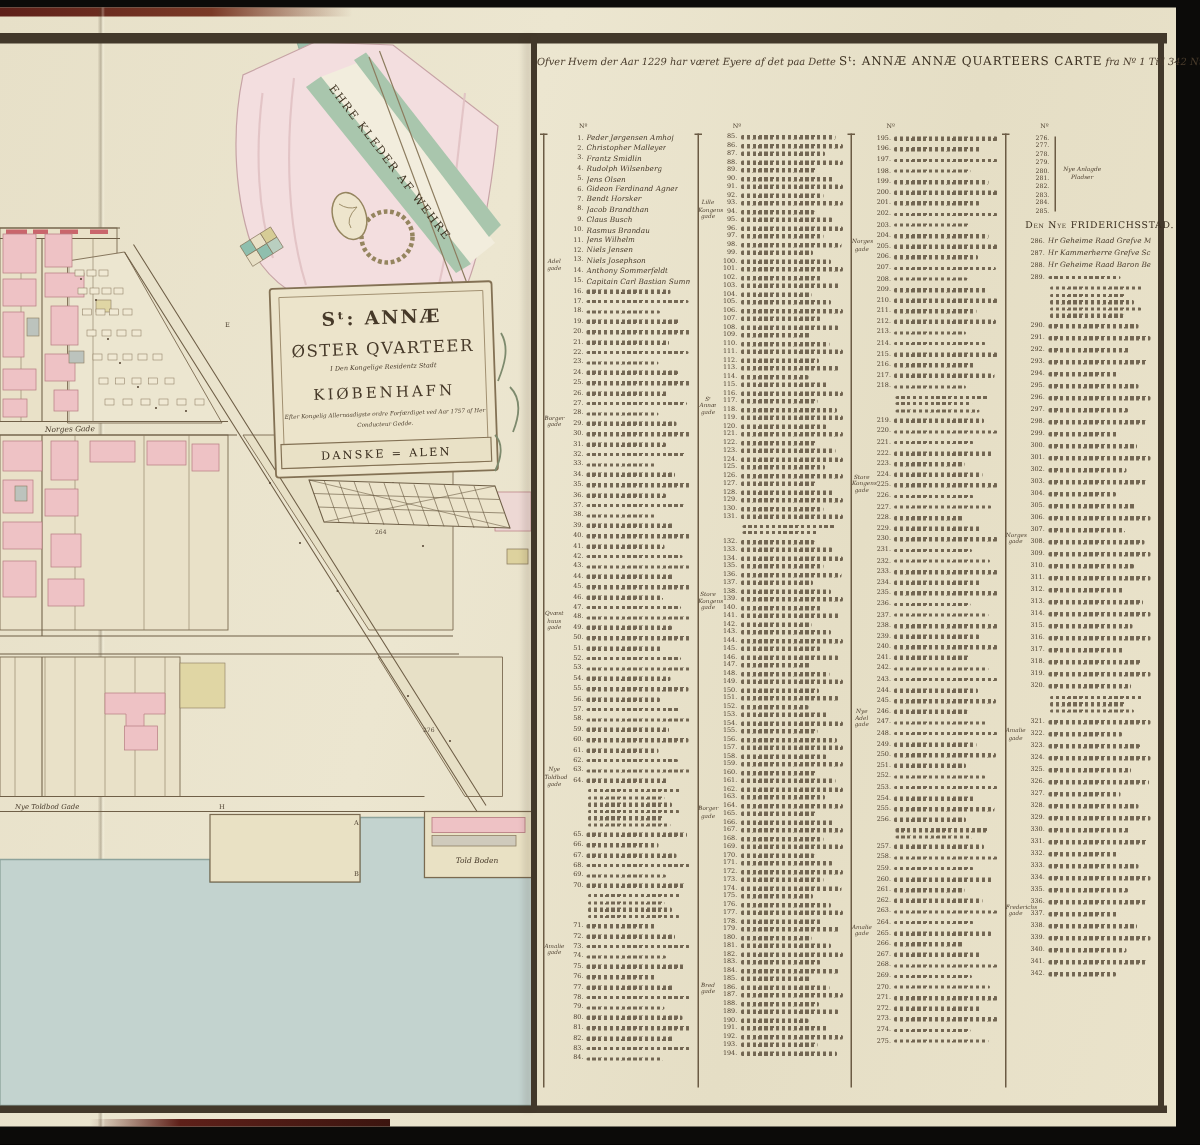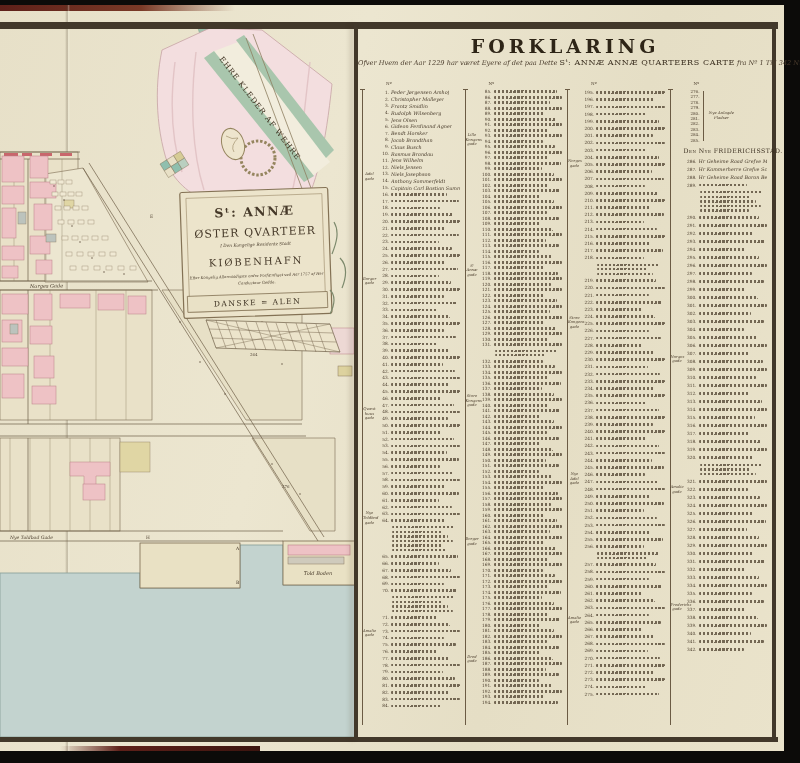--- a/index.html
+++ b/index.html
@@ -248,21 +248,20 @@
     <path d="M334,200 c6,10 2,22 -2,32 M340,236 c8,8 6,20 2,30 M330,268 c6,6 4,16 0,24" fill="none" stroke="#7d8a6d" stroke-width="1.2"></path>
   </svg>
 
   <div id="band-top" class="band"></div>
   <div id="band-bottom" class="band"></div>
   <div id="rule-divider" class="band"></div>
   <div id="rule-right" class="band"></div>
 
   <div id="legend">
     <div id="legend-head">
-      <div id="legend-title">FORKLARING</div>
       <div id="legend-sub">
         <span>Ofver Hvem der Aar 1229 har været Eyere af det paa Dette</span>
         <span class="caps">Sᵗ: ANNÆ ANNÆ QUARTEERS CARTE</span>
         <span>fra Nº 1 Till 342 Nummerede Huuse.</span>
       </div>
     </div>
     <div id="legend-cols">
         <div class="col-group">
           <div class="col-margin">
             <div class="col-rule"></div>

